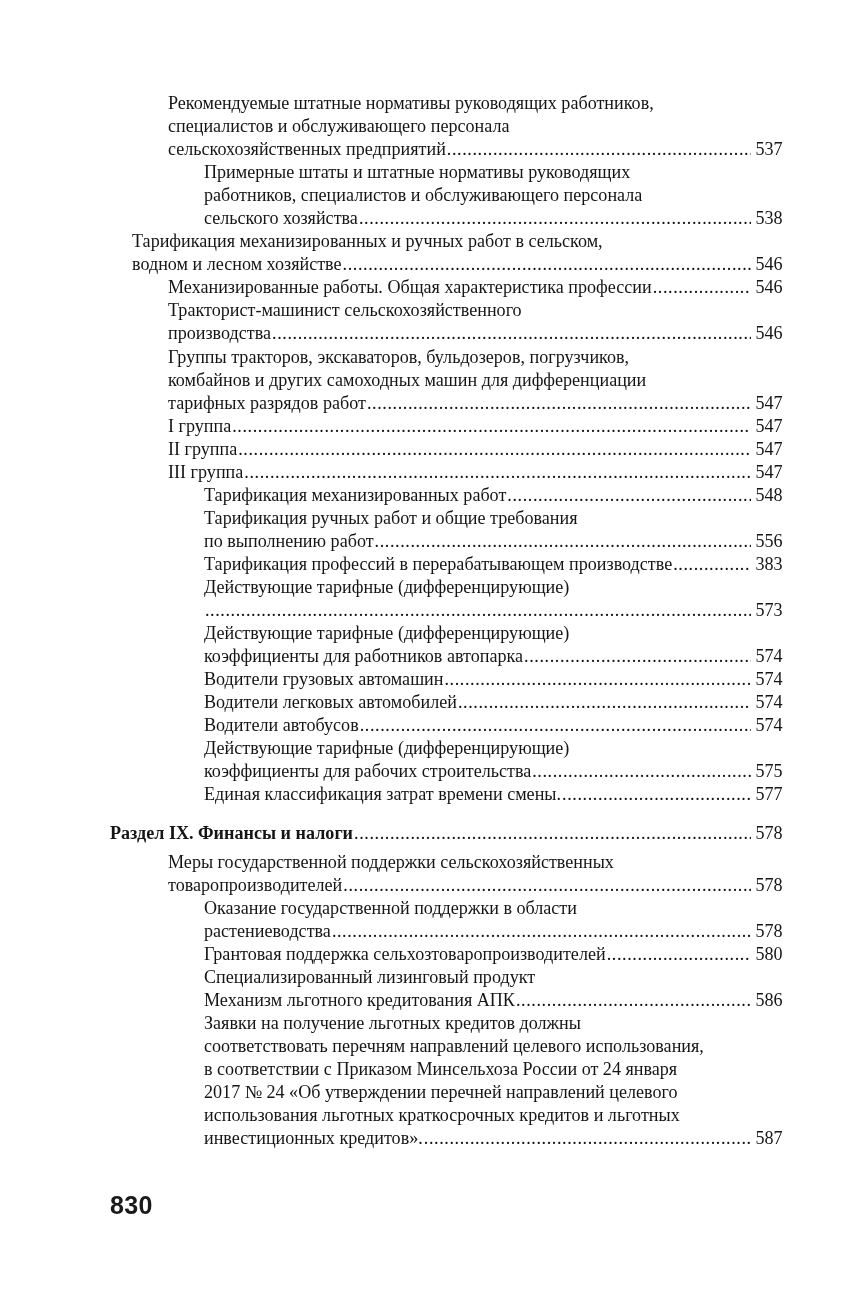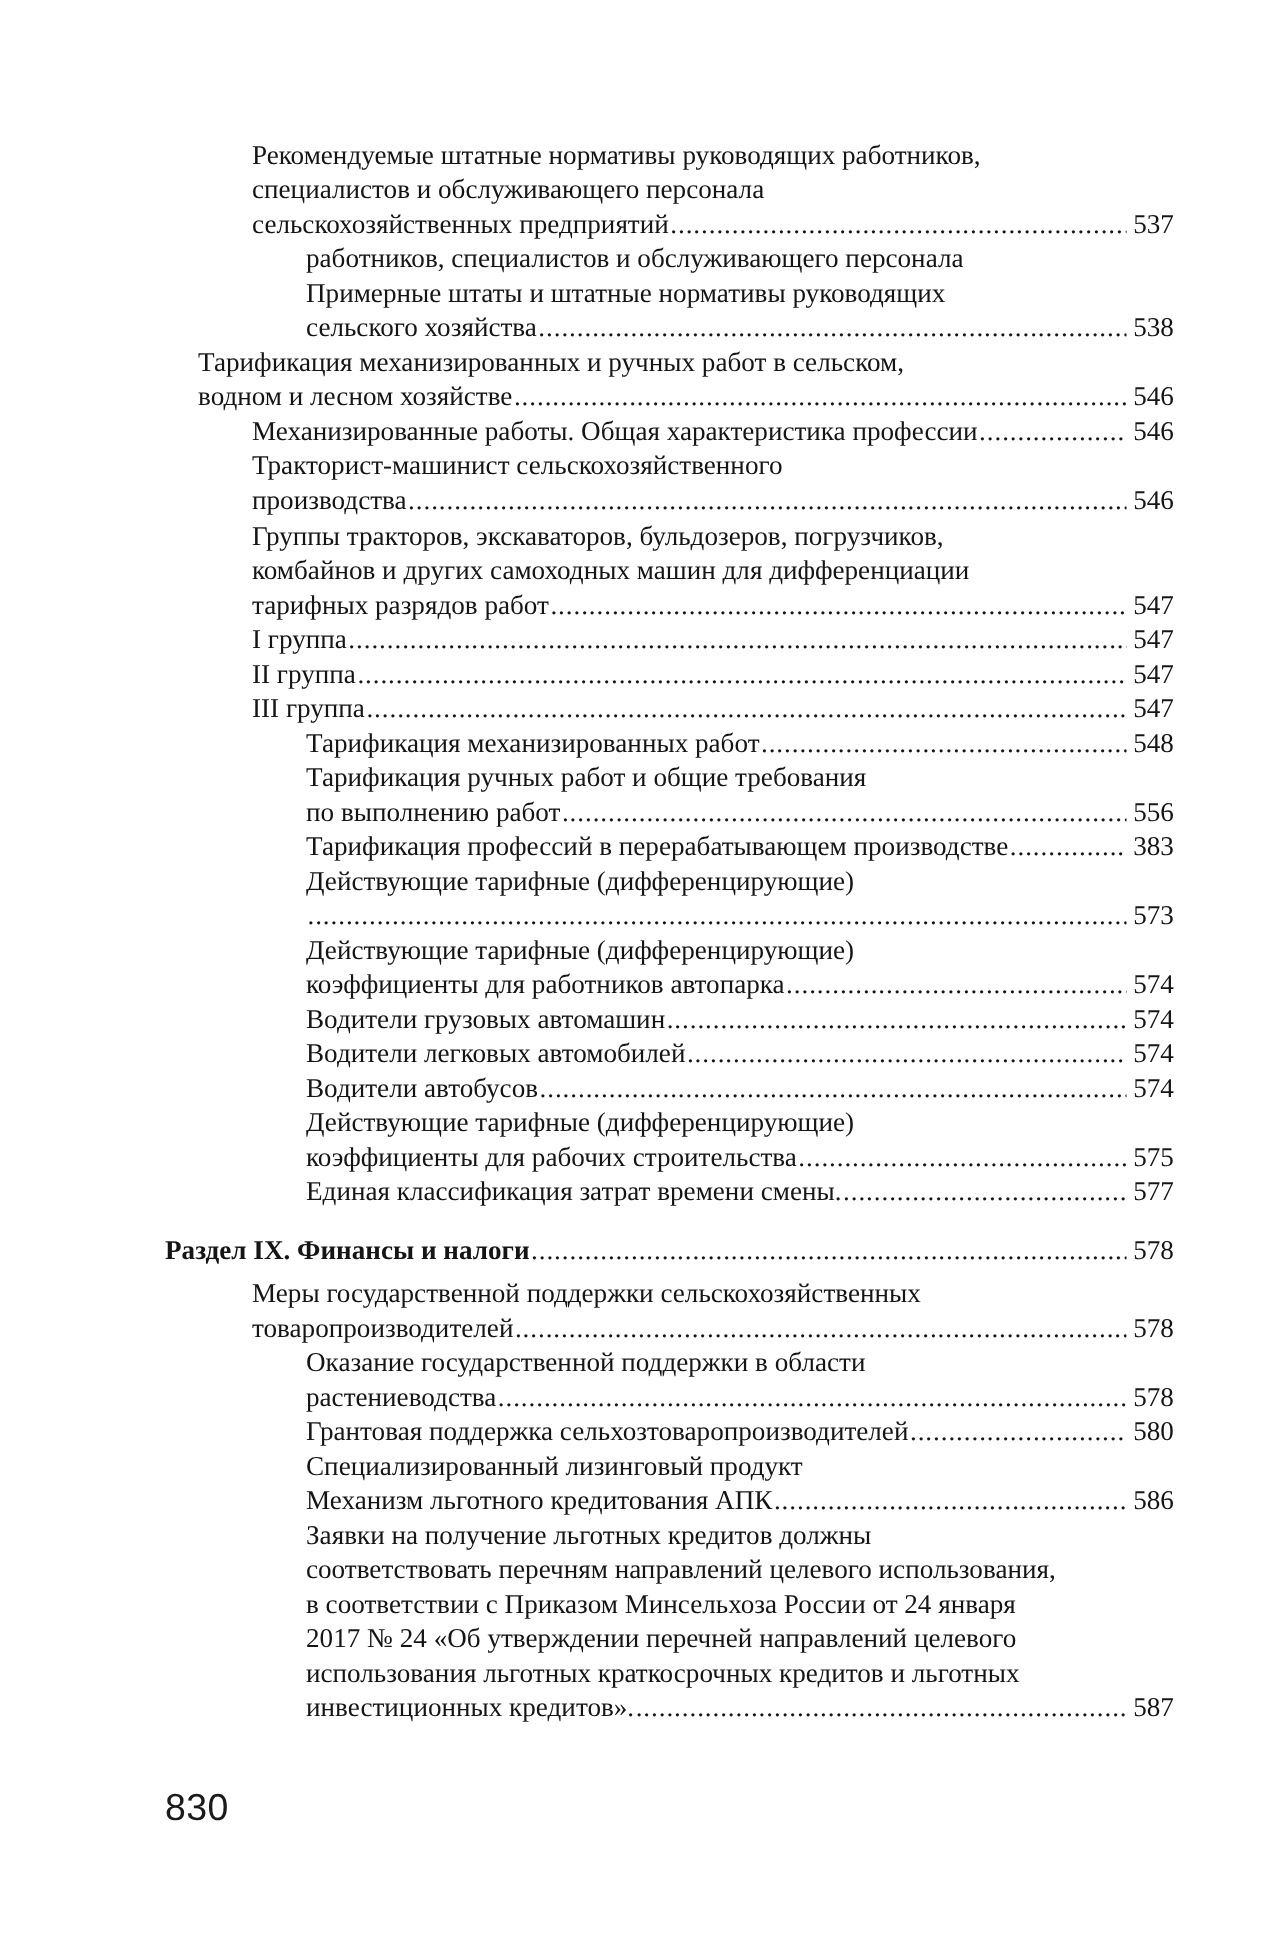--- a/index.html
+++ b/index.html
@@ -89,21 +89,21 @@
 
   
   .gap-before { margin-top: 16px; }
   .gap-after  { margin-bottom: 5px; }
 
   #folio {
     position: absolute;
     left: 110px;
     top: 1191px;
     font-family: "Liberation Sans", "DejaVu Sans", sans-serif;
-    font-weight: normal;
+    font-weight: bold;
     font-size: 25px;
     color: #1a1a1a;
     letter-spacing: 0.3px;
   }
 </style>
 </head>
 <body>
 
 <div id="toc-page">
 
@@ -111,22 +111,22 @@
       <div class="toc-entry lvl-1">
         <div class="toc-line">Рекомендуемые штатные нормативы руководящих работников,</div>
         <div class="toc-line">специалистов и обслуживающего персонала</div>
         <div class="toc-lastline">
           <span class="toc-text">сельскохозяйственных предприятий </span>
           <span class="toc-leader"></span>
           <span class="toc-page-num">537</span>
         </div>
       </div>
       <div class="toc-entry lvl-2">
+        <div class="toc-line">Примерные штаты и штатные нормативы руководящих</div>
         <div class="toc-line">работников, специалистов и обслуживающего персонала</div>
-        <div class="toc-line">Примерные штаты и штатные нормативы руководящих</div>
         <div class="toc-lastline">
           <span class="toc-text">сельского хозяйства</span>
           <span class="toc-leader"></span>
           <span class="toc-page-num">538</span>
         </div>
       </div>
       <div class="toc-entry lvl-0">
         <div class="toc-line">Тарификация механизированных и ручных работ в сельском,</div>
         <div class="toc-lastline">
           <span class="toc-text">водном и лесном хозяйстве</span>

